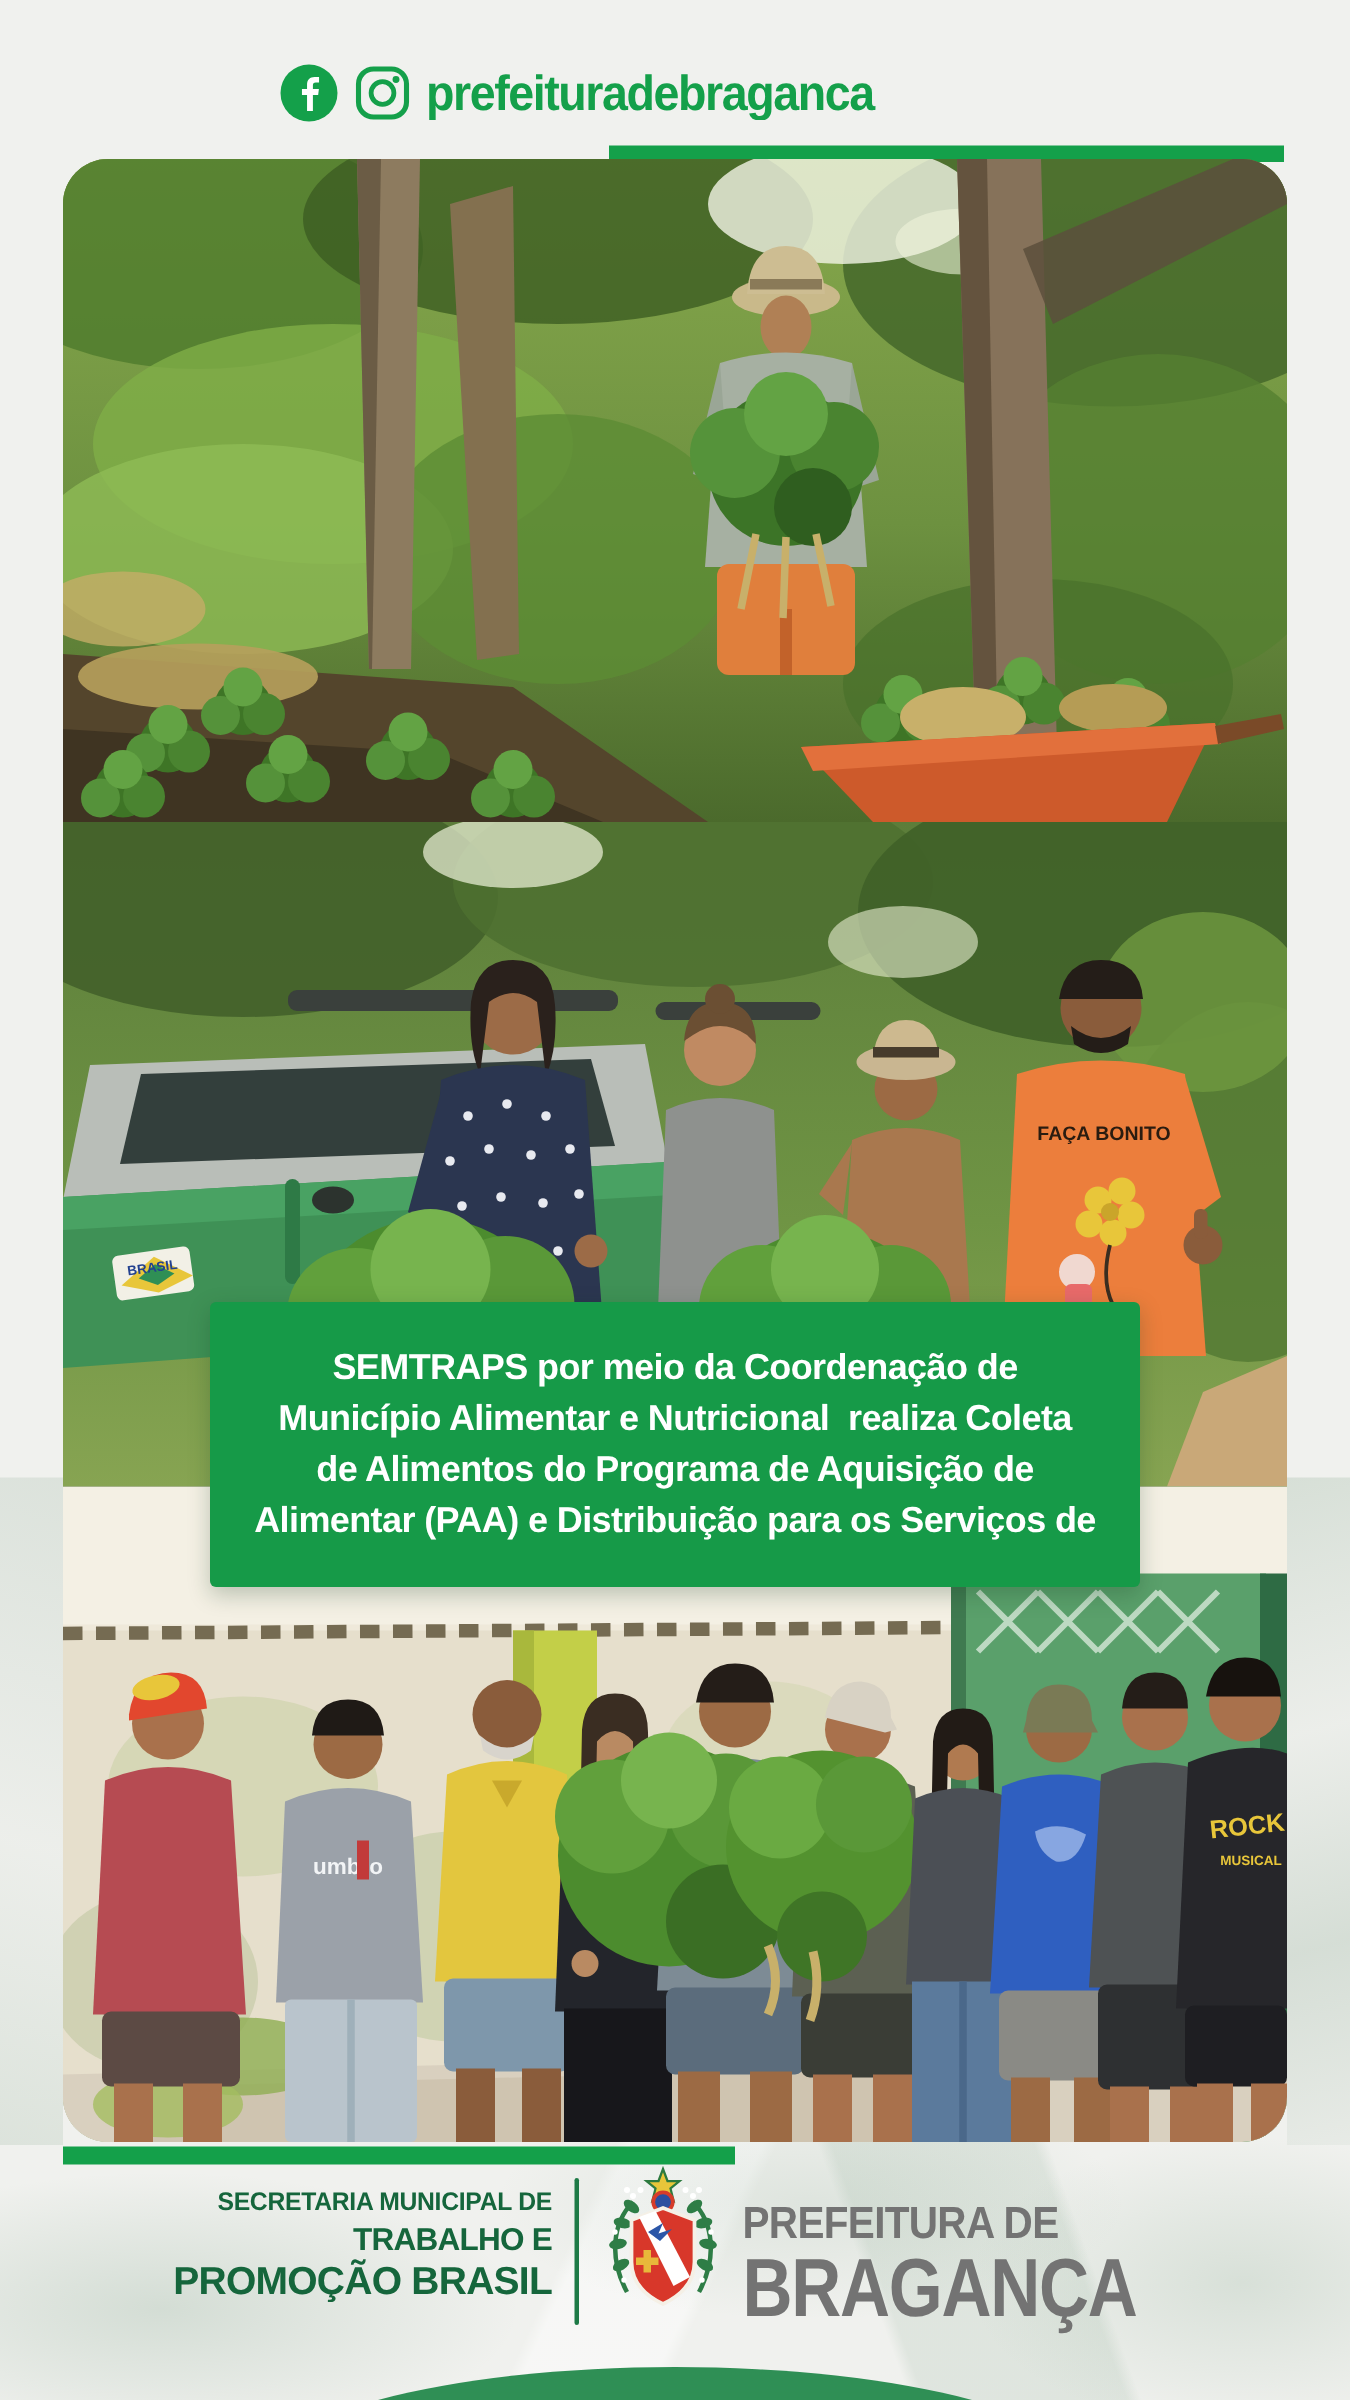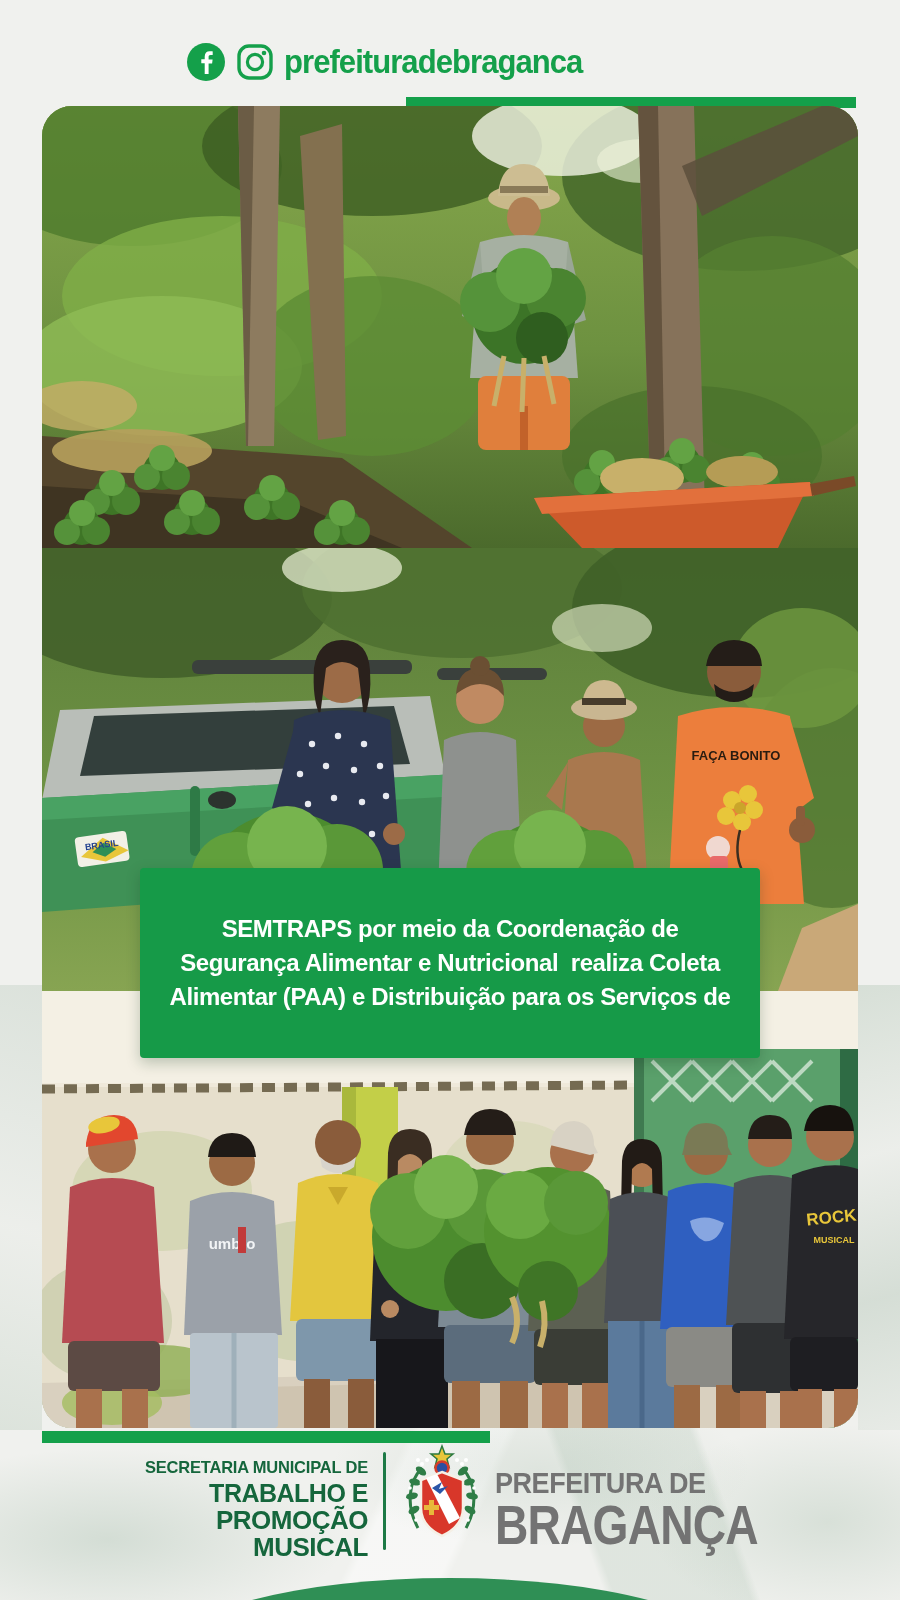--- a/index.html
+++ b/index.html
@@ -27,21 +27,21 @@
   .stack{left:42px;top:106px;width:816px;height:1322px;border-radius:30px;overflow:hidden;background:#5d7a3a;}
   .stack svg{display:block;}
   
   .banner{left:140px;top:868px;width:620px;height:190px;background:#169a48;border-radius:4px;
           box-shadow:0 5px 14px rgba(20,60,30,.25);display:flex;flex-direction:column;align-items:center;justify-content:center;}
   .banner-line{color:#ffffff;font-weight:bold;font-size:24px;line-height:34px;white-space:pre;letter-spacing:-.4px;}
   
   .ftr-bar{left:42px;top:1431px;width:448px;height:12px;background:#14a04a;}
   .dept{right:532px;top:1458px;text-align:right;color:#15663c;width:260px;}
   .dept-l1{font-size:17px;font-weight:bold;letter-spacing:-.2px;transform:scaleX(.97);transform-origin:right center;}
-  .dept-l2{font-size:25px;font-weight:900;letter-spacing:-.5px;line-height:27px;margin-top:2px;}
+  .dept-l2{font-size:21px;font-weight:900;letter-spacing:-.5px;line-height:27px;margin-top:2px;}
   .dept-l3{font-size:26px;font-weight:900;letter-spacing:-.5px;line-height:27px;}
   .ftr-divider{left:383px;top:1452px;width:3px;height:98px;background:#1d7a46;border-radius:2px;}
   .crest{left:402px;top:1444px;}
   .city{left:495px;top:1466px;color:#737373;}
   .city-l1{font-size:30px;font-weight:bold;letter-spacing:-.5px;transform:scaleX(.9);transform-origin:left center;}
   .city-l2{font-size:55px;font-weight:900;letter-spacing:-1px;line-height:50px;transform:scaleX(.84);transform-origin:left center;}
   .dome{left:170px;top:1578px;width:560px;height:150px;border-radius:50%;background:#2f8f55;}
 </style>
 </head>
 <body>
@@ -375,30 +375,31 @@
       <text x="792" y="252" font-size="9" font-weight="bold" fill="#e8c63a" text-anchor="middle" font-family="Liberation Sans,sans-serif">MUSICAL</text>
       <rect x="748" y="346" width="68" height="54" rx="6" fill="#1e1e22"></rect>
       <rect x="756" y="398" width="24" height="39" fill="#a9714c"></rect>
         <rect x="792" y="398" width="24" height="39" fill="#a9714c"></rect>
     </g>
   </svg>
 </div>
 
 <div class="abs banner">
   <div class="banner-line">SEMTRAPS por meio da Coordenação de</div>
-  <div class="banner-line">Segurança Alimentar e Nutricional  realiza Coleta</div>
+  <div class="banner-line">Município Alimentar e Nutricional  realiza Coleta</div>
+  <div class="banner-line">de Alimentos do Programa de Aquisição de</div>
   <div class="banner-line">Alimentar (PAA) e Distribuição para os Serviços de</div>
 </div>
 
 <div class="abs ftr-bar"></div>
 
 <div class="abs dept">
   <div class="dept-l1">SECRETARIA MUNICIPAL DE</div>
   <div class="dept-l2">TRABALHO E</div>
-  <div class="dept-l3">PROMOÇÃO MUSICAL</div>
+  <div class="dept-l3">PROMOÇÃO BRASIL</div>
 </div>
 
 <div class="abs ftr-divider"></div>
 
 <svg class="abs crest" width="80" height="100" viewBox="0 0 80 100">
   <g stroke="#2e7d46" stroke-width="3" fill="none">
     <path d="M16 84 C4 62 6 38 20 24"></path>
     <path d="M64 84 C76 62 74 38 60 24"></path>
   </g>
   <g fill="#2e7d46">

